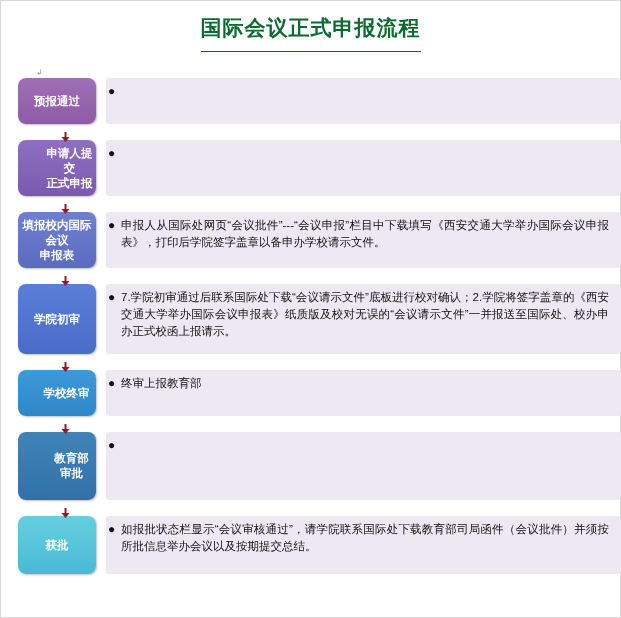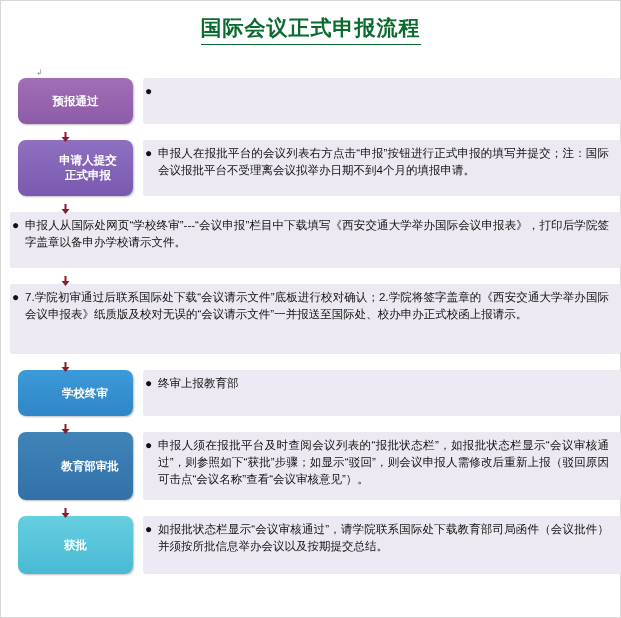--- a/index.html
+++ b/index.html
@@ -25,21 +25,21 @@
     position: absolute;
     top: 14px;
     left: 0;
     width: 621px;
     text-align: center;
     font-size: 21px;
     font-weight: bold;
     color: #0b6b2f;
     letter-spacing: 1px;
   }
-  .title u { text-decoration: none; border-bottom: 1px solid #0b6b2f; padding-bottom: 5px;}
+  .title u { text-decoration: none; border-bottom: 1px solid #0b6b2f; padding-bottom: 12px;}
   .tiny-mark {
     position: absolute;
     left: 36px;
     top: 68px;
     width: 6px;
     height: 6px;
     color: #999;
     font-size: 8px;
   }
   .flow {
@@ -48,21 +48,21 @@
     top: 78px;
     width: 621px;
   }
   .row {
     position: relative;
     display: flex;
     align-items: flex-start;
     margin-bottom: 8px;
   }
   .node {
-    width: 115px;
+    width: 78px;
     min-height: 46px;
     margin-left: 18px;
     border-radius: 8px;
     display: flex;
     align-items: center;
     justify-content: center;
     text-align: center;
     color: #ffffff;
     font-size: 11.5px;
     font-weight: bold;
@@ -133,46 +133,51 @@
           <polygon points="1.5,5 9.5,5 5.5,10" fill="#8b1c2a"></polygon>
         </svg>
       </span>
     </div>
     <div class="row">
       <div class="node" style="background: linear-gradient(rgb(143, 111, 192), rgb(122, 90, 176)); min-height: 56px; padding-left: 28px;">
         <span>申请人提交<br>正式申报</span>
       </div>
       <div class="desc" style="min-height: 56px;">
         <span class="bullet">●</span>
-        <span class="text">申报人在报批平台的会议列表右方点击“申报”按钮进行正式申报的填写并提交；注：国际会议报批平台不受理离会议拟举办日期不到4个月的填报申请。</span>
-      </div>
-    </div>
-    <div class="spacer">
-      <span class="arrow">
-        <svg width="11" height="10" viewBox="0 0 11 10">
-          <line x1="5.5" y1="0" x2="5.5" y2="6" stroke="#8b1c2a" stroke-width="2"></line>
-          <polygon points="1.5,5 9.5,5 5.5,10" fill="#8b1c2a"></polygon>
-        </svg>
-      </span>
-    </div>
-    <div class="row">
+      </div>
+    </div>
+    <div class="spacer">
+      <span class="arrow">
+        <svg width="11" height="10" viewBox="0 0 11 10">
+          <line x1="5.5" y1="0" x2="5.5" y2="6" stroke="#8b1c2a" stroke-width="2"></line>
+          <polygon points="1.5,5 9.5,5 5.5,10" fill="#8b1c2a"></polygon>
+        </svg>
+      </span>
+    </div>
+    <div class="row">
+      <div class="node" style="background: linear-gradient(rgb(111, 127, 208), rgb(91, 107, 192)); min-height: 56px;">
+        <span>填报校内国际会议<br>申报表</span>
+      </div>
       <div class="desc" style="min-height: 56px;">
         <span class="bullet">●</span>
-        <span class="text">申报人从国际处网页“学校终审”---“会议申报”栏目中下载填写《西安交通大学举办国际会议申报表》，打印后学院签字盖章以备申办学校请示文件。</span>
-      </div>
-    </div>
-    <div class="spacer">
-      <span class="arrow">
-        <svg width="11" height="10" viewBox="0 0 11 10">
-          <line x1="5.5" y1="0" x2="5.5" y2="6" stroke="#8b1c2a" stroke-width="2"></line>
-          <polygon points="1.5,5 9.5,5 5.5,10" fill="#8b1c2a"></polygon>
-        </svg>
-      </span>
-    </div>
-    <div class="row">
+        <span class="text">申报人从国际处网页“会议批件”---“会议申报”栏目中下载填写《西安交通大学举办国际会议申报表》，打印后学院签字盖章以备申办学校请示文件。</span>
+      </div>
+    </div>
+    <div class="spacer">
+      <span class="arrow">
+        <svg width="11" height="10" viewBox="0 0 11 10">
+          <line x1="5.5" y1="0" x2="5.5" y2="6" stroke="#8b1c2a" stroke-width="2"></line>
+          <polygon points="1.5,5 9.5,5 5.5,10" fill="#8b1c2a"></polygon>
+        </svg>
+      </span>
+    </div>
+    <div class="row">
+      <div class="node" style="background: linear-gradient(rgb(90, 127, 216), rgb(74, 108, 200)); min-height: 70px;">
+        <span>学院初审</span>
+      </div>
       <div class="desc" style="min-height: 70px;">
         <span class="bullet">●</span>
         <span class="text">7.学院初审通过后联系国际处下载“会议请示文件”底板进行校对确认；2.学院将签字盖章的《西安交通大学举办国际会议申报表》纸质版及校对无误的“会议请示文件”一并报送至国际处、校办申办正式校函上报请示。</span>
       </div>
     </div>
     <div class="spacer">
       <span class="arrow">
         <svg width="11" height="10" viewBox="0 0 11 10">
           <line x1="5.5" y1="0" x2="5.5" y2="6" stroke="#8b1c2a" stroke-width="2"></line>
           <polygon points="1.5,5 9.5,5 5.5,10" fill="#8b1c2a"></polygon>
@@ -195,21 +200,20 @@
           <polygon points="1.5,5 9.5,5 5.5,10" fill="#8b1c2a"></polygon>
         </svg>
       </span>
     </div>
     <div class="row">
       <div class="node" style="background: linear-gradient(rgb(63, 132, 184), rgb(50, 113, 168)); min-height: 68px; padding-left: 32px;">
         <span>教育部审批</span>
       </div>
       <div class="desc" style="min-height: 68px;">
         <span class="bullet">●</span>
-        <span class="text">申报人须在报批平台及时查阅会议列表的“报批状态栏”，如报批状态栏显示“会议审核通过”，则参照如下“获批”步骤；如显示“驳回”，则会议申报人需修改后重新上报（驳回原因可击点“会议名称”查看“会议审核意见”）。</span>
       </div>
     </div>
     <div class="spacer">
       <span class="arrow">
         <svg width="11" height="10" viewBox="0 0 11 10">
           <line x1="5.5" y1="0" x2="5.5" y2="6" stroke="#8b1c2a" stroke-width="2"></line>
           <polygon points="1.5,5 9.5,5 5.5,10" fill="#8b1c2a"></polygon>
         </svg>
       </span>
     </div>

